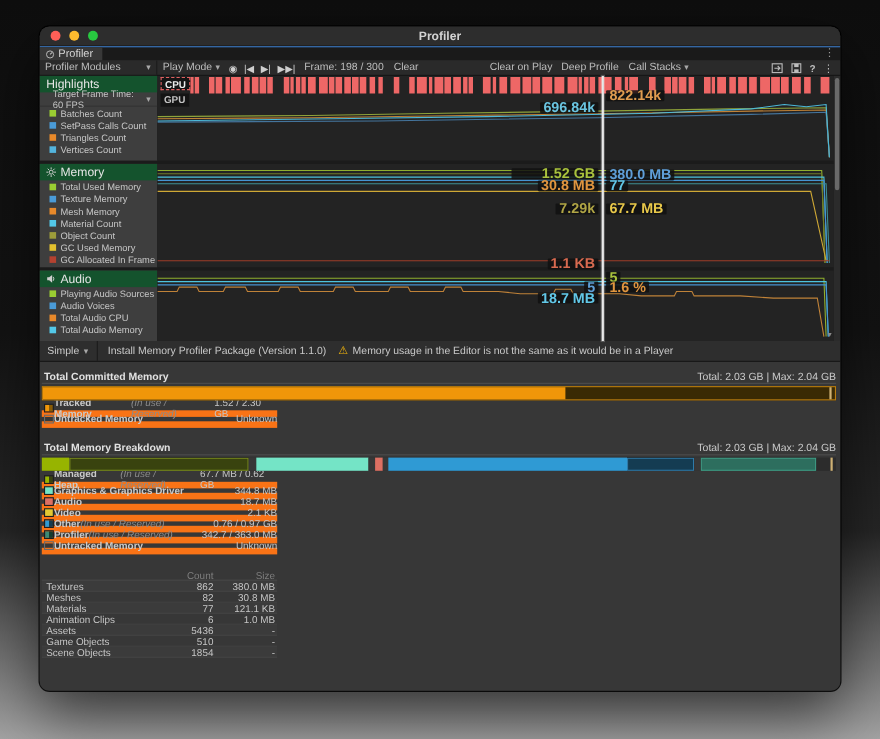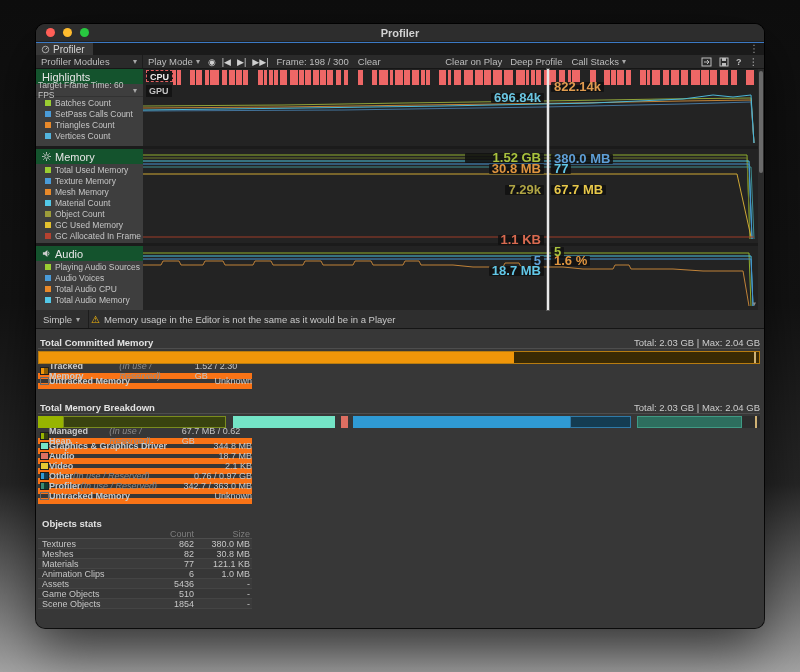--- a/index.html
+++ b/index.html
@@ -36,21 +36,21 @@
   .tb-icons svg { display:block; }
   
   .charts { position:absolute; left:0; top:45px; width:728px; height:241px; background:#1b1b1b; }
   .sidebar { position:absolute; left:0; top:0; width:107px; height:241px; }
   .plots { position:absolute; left:107px; top:0; width:615px; height:241px; }
   .module, .plot { position:absolute; left:0; right:0; }
   .module { background:#3e3e3e; }
   .plot { background:#232323; overflow:hidden; }
   .mod-h  { top:0;   height:77px; } .mod-m { top:80px; height:94px; } .mod-a { top:177px; height:64px; }
   .module-header { height:15px; display:flex; align-items:center; gap:4px; padding:0 6px; background:#14532d; font-size:11px; color:#e6e6e6; }
-  .module-sub { height:13px; display:flex; align-items:center; justify-content:space-between; padding:0 6px 0 2px; font-size:8.5px; color:#c4c4c4; border-bottom:1px solid #323232; }
+  .module-sub { height:13px; display:flex; align-items:center; justify-content:space-between; padding:0 6px 0 12px; font-size:8.5px; color:#c4c4c4; border-bottom:1px solid #323232; }
   .legend-item { height:11px; display:flex; align-items:center; gap:4px; padding:0 0 0 9px; font-size:8.5px; color:#c6c6c6; }
   .swatch { width:6px; height:6px; flex:0 0 6px; }
   .mod-icon { display:flex; }
   
   .redbars { position:absolute; left:0; top:1px; right:0; height:16px; }
   .rbar { position:absolute; top:0; height:15px; background:#ee6766; }
   .badge { position:absolute; left:3px; font-size:9px; font-weight:bold; padding:0 3px; height:12px; line-height:12px; background:#141414; z-index:3; }
   .badge.cpu { top:1px; color:#ececec; border:1px dashed #e06060; }
   .badge.gpu { top:16px; color:#c2c2c2; }
   .plot svg { position:absolute; left:0; bottom:0; }
@@ -384,20 +384,21 @@
       <div class="vthumb"></div>
     </div>
   </div>
 
   <div class="pkgbar">
     <div class="pkg-simple">
       <span>Simple</span>
       <span class="caret">▾</span>
     </div>
     <div class="pkg-sep"></div>
+    <span class="pkg-install">Install Memory Profiler Package (Version 1.1.0)</span>
     <span class="warn-ico">⚠</span>
     <span>Memory usage in the Editor is not the same as it would be in a Player</span>
   </div>
 
   <div class="details">
 
     <div class="sec-head">
       <span class="sec-title">Total Committed Memory</span>
       <span class="sec-total">Total: 2.03 GB | Max: 2.04 GB</span>
     </div>
@@ -472,21 +473,20 @@
           <span class="mvalue">342.7 / 363.0 MB</span>
         </div>
         <div class="mrow">
           <span class="swatch2 empty"></span>
           <span class="mlabel">Untracked Memory</span>
           <span class="mvalue">Unknown</span>
         </div>
       </div>
 
     <div class="objects">
-      <div class="obj-title">Objects stats</div>
       <div class="obj-head">
         <span class="ocol-label"></span>
         <span class="ocol-count">Count</span>
         <span class="ocol-size">Size</span>
       </div>
       <div>
           <div class="orow">
             <span class="ocol-label">Textures</span>
             <span class="ocol-count">862</span>
             <span class="ocol-size">380.0 MB</span>

